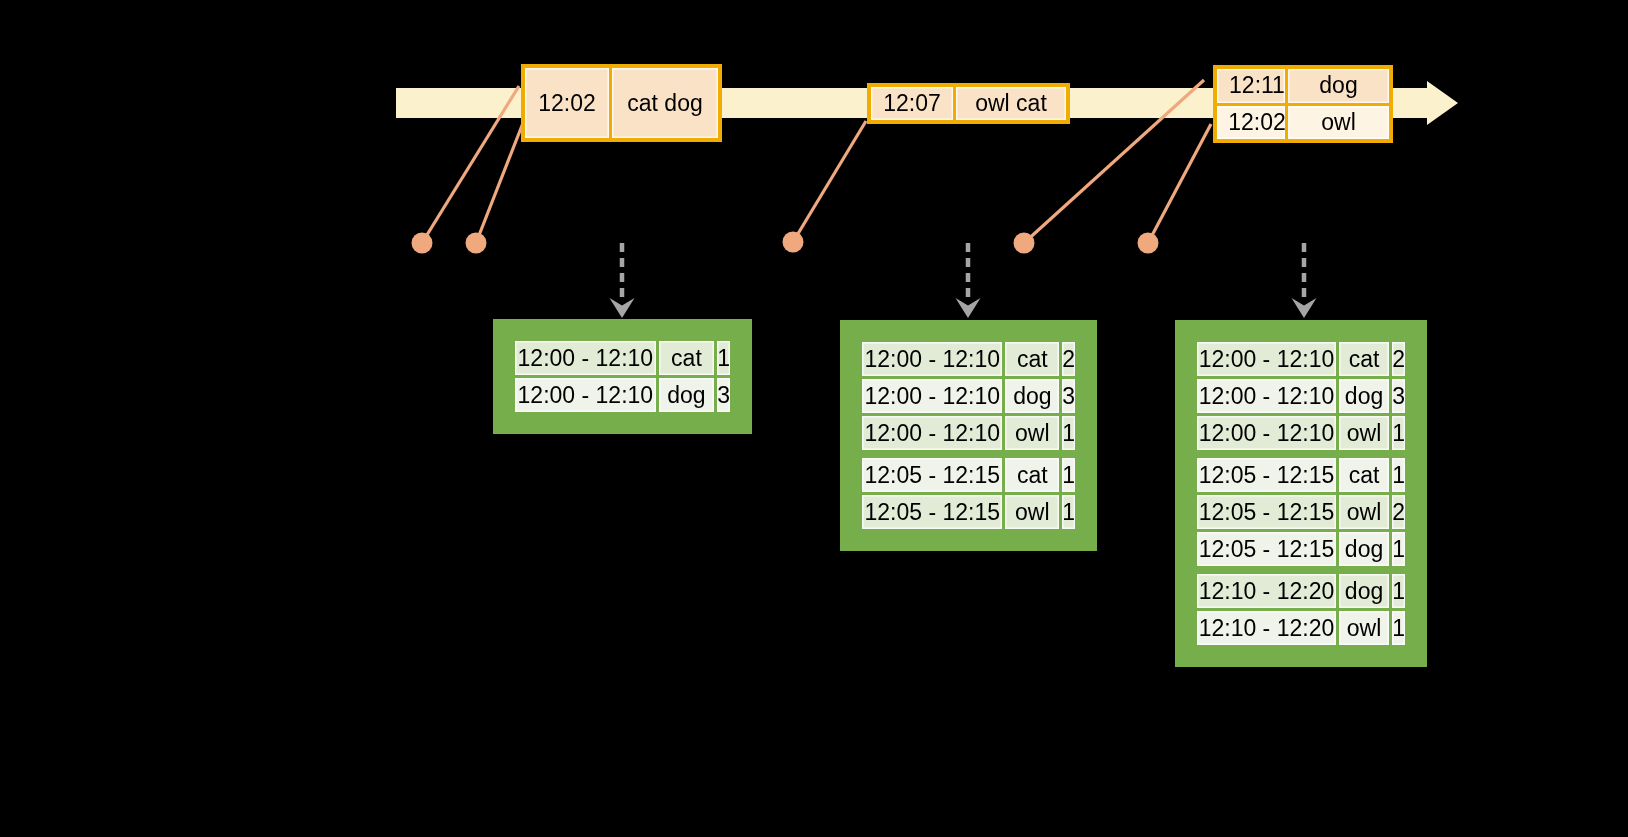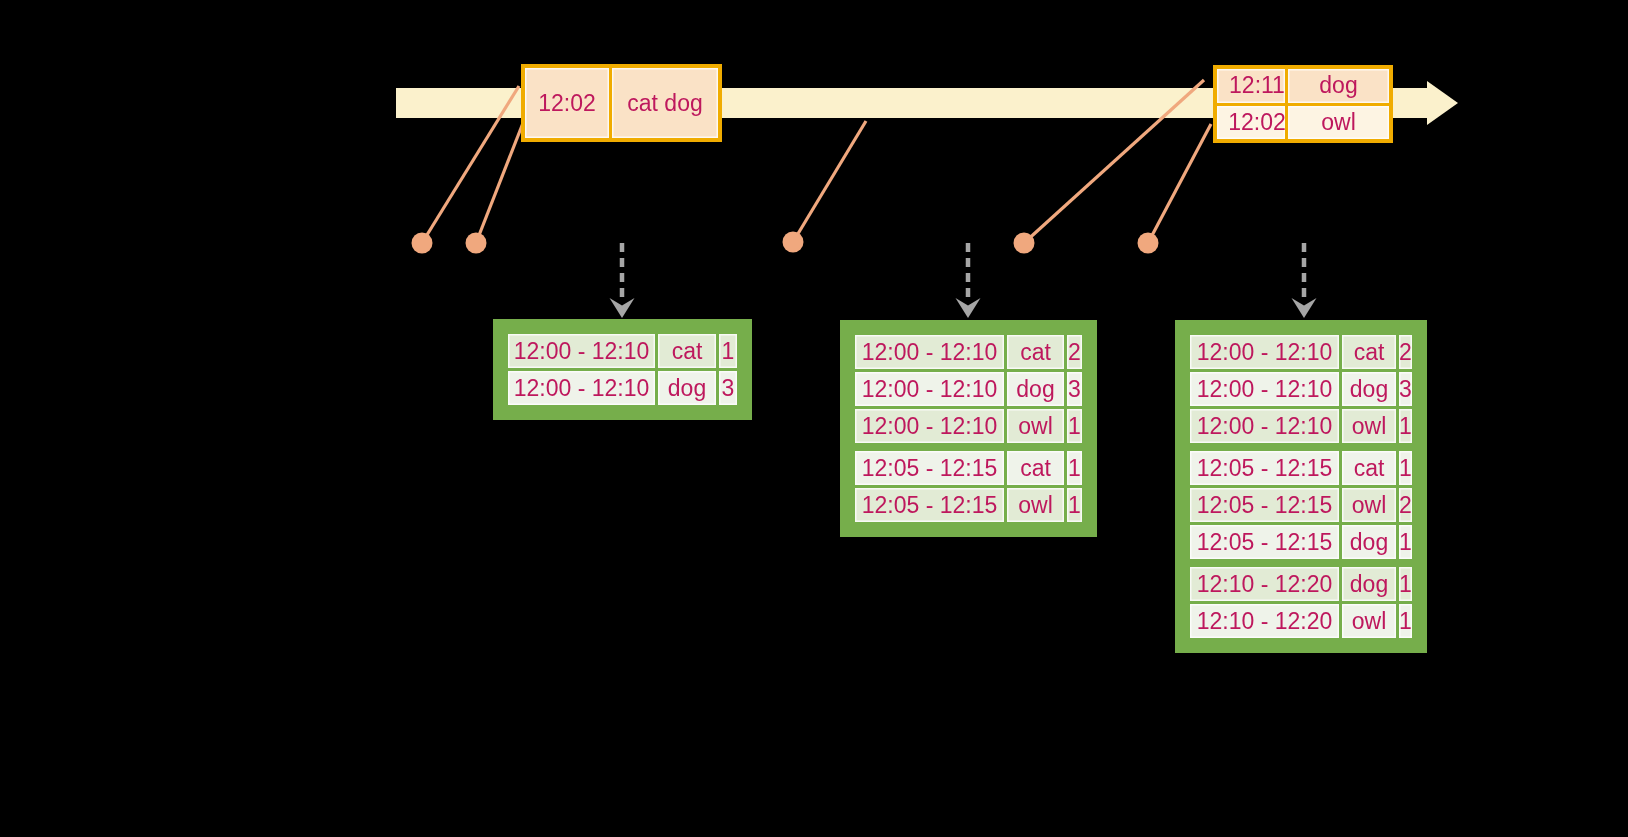--- a/index.html
+++ b/index.html
@@ -1,18 +1,18 @@
 <!DOCTYPE html>
 <html><head>
 <meta charset="utf-8">
 <style>
   html,body{margin:0;padding:0;background:#000;}
   .canvas{
     position:relative;width:1628px;height:837px;background:#000;overflow:hidden;
-    font-family:"Liberation Sans", sans-serif;color:#be185d;
+    font-family:"Liberation Sans", sans-serif;color:#000000;
   }
   .overlay{position:absolute;left:0;top:0;width:1628px;height:837px;}
 
   
   .event-table{
     position:absolute;background:#F0AC00;padding:4px;box-sizing:border-box;
     display:flex;flex-direction:column;gap:3px;
   }
   .et-row{display:flex;gap:3px;flex:1;}
   .cell{
@@ -23,21 +23,21 @@
   .row-peach .cell{background:#FAE2C6;}
   .row-cream .cell{background:#FDF4E3;}
   .et-1{left:521px;top:64px;width:201px;height:78px;}
   .et-2{left:867px;top:83px;width:203px;height:41px;}
   .et-3{left:1213px;top:65px;width:180px;height:78px;}
   .et-1 .time{width:84px;} .et-2 .time{width:82px;} .et-3 .time{width:56px;padding-left:12px;}
   .words{flex:1;}
 
   
   .result-table{
-    position:absolute;background:#76AE4B;padding:15px;box-sizing:border-box;
+    position:absolute;background:#76AE4B;padding:22px;box-sizing:border-box;
     display:flex;flex-direction:column;
   }
   .rt-row{display:flex;gap:3px;height:34px;margin-top:3px;flex:none;}
   .rt-row:first-child{margin-top:0;}
   .rt-row.group-start{margin-top:8px;}
   .row-gdark .cell{background:#E2EBD5;}
   .row-glight .cell{background:#EFF3EA;}
   .rt-1{left:493px;top:319px;width:259px;}
   .rt-2{left:840px;top:320px;width:257px;}
   .rt-3{left:1175px;top:320px;width:252px;}
@@ -80,20 +80,26 @@
       <path d="M609.5 298 L622 318 L634.5 298 L622 305.5 Z"></path>
       <path d="M955.5 298 L968 318 L980.5 298 L968 305.5 Z"></path>
       <path d="M1291.5 298 L1304 318 L1316.5 298 L1304 305.5 Z"></path>
     </g>
   </svg>
 
   <div class="event-table et-1">
       <div class="et-row row-peach">
         <div class="cell time">12:02</div>
         <div class="cell words">cat dog</div>
+      </div>
+    </div>
+  <div class="event-table et-2">
+      <div class="et-row row-peach">
+        <div class="cell time">12:07</div>
+        <div class="cell words">owl cat</div>
       </div>
     </div>
   <div class="event-table et-3">
       <div class="et-row row-peach">
         <div class="cell time">12:11</div>
         <div class="cell words">dog</div>
       </div>
       <div class="et-row row-cream">
         <div class="cell time">12:02</div>
         <div class="cell words">owl</div>

